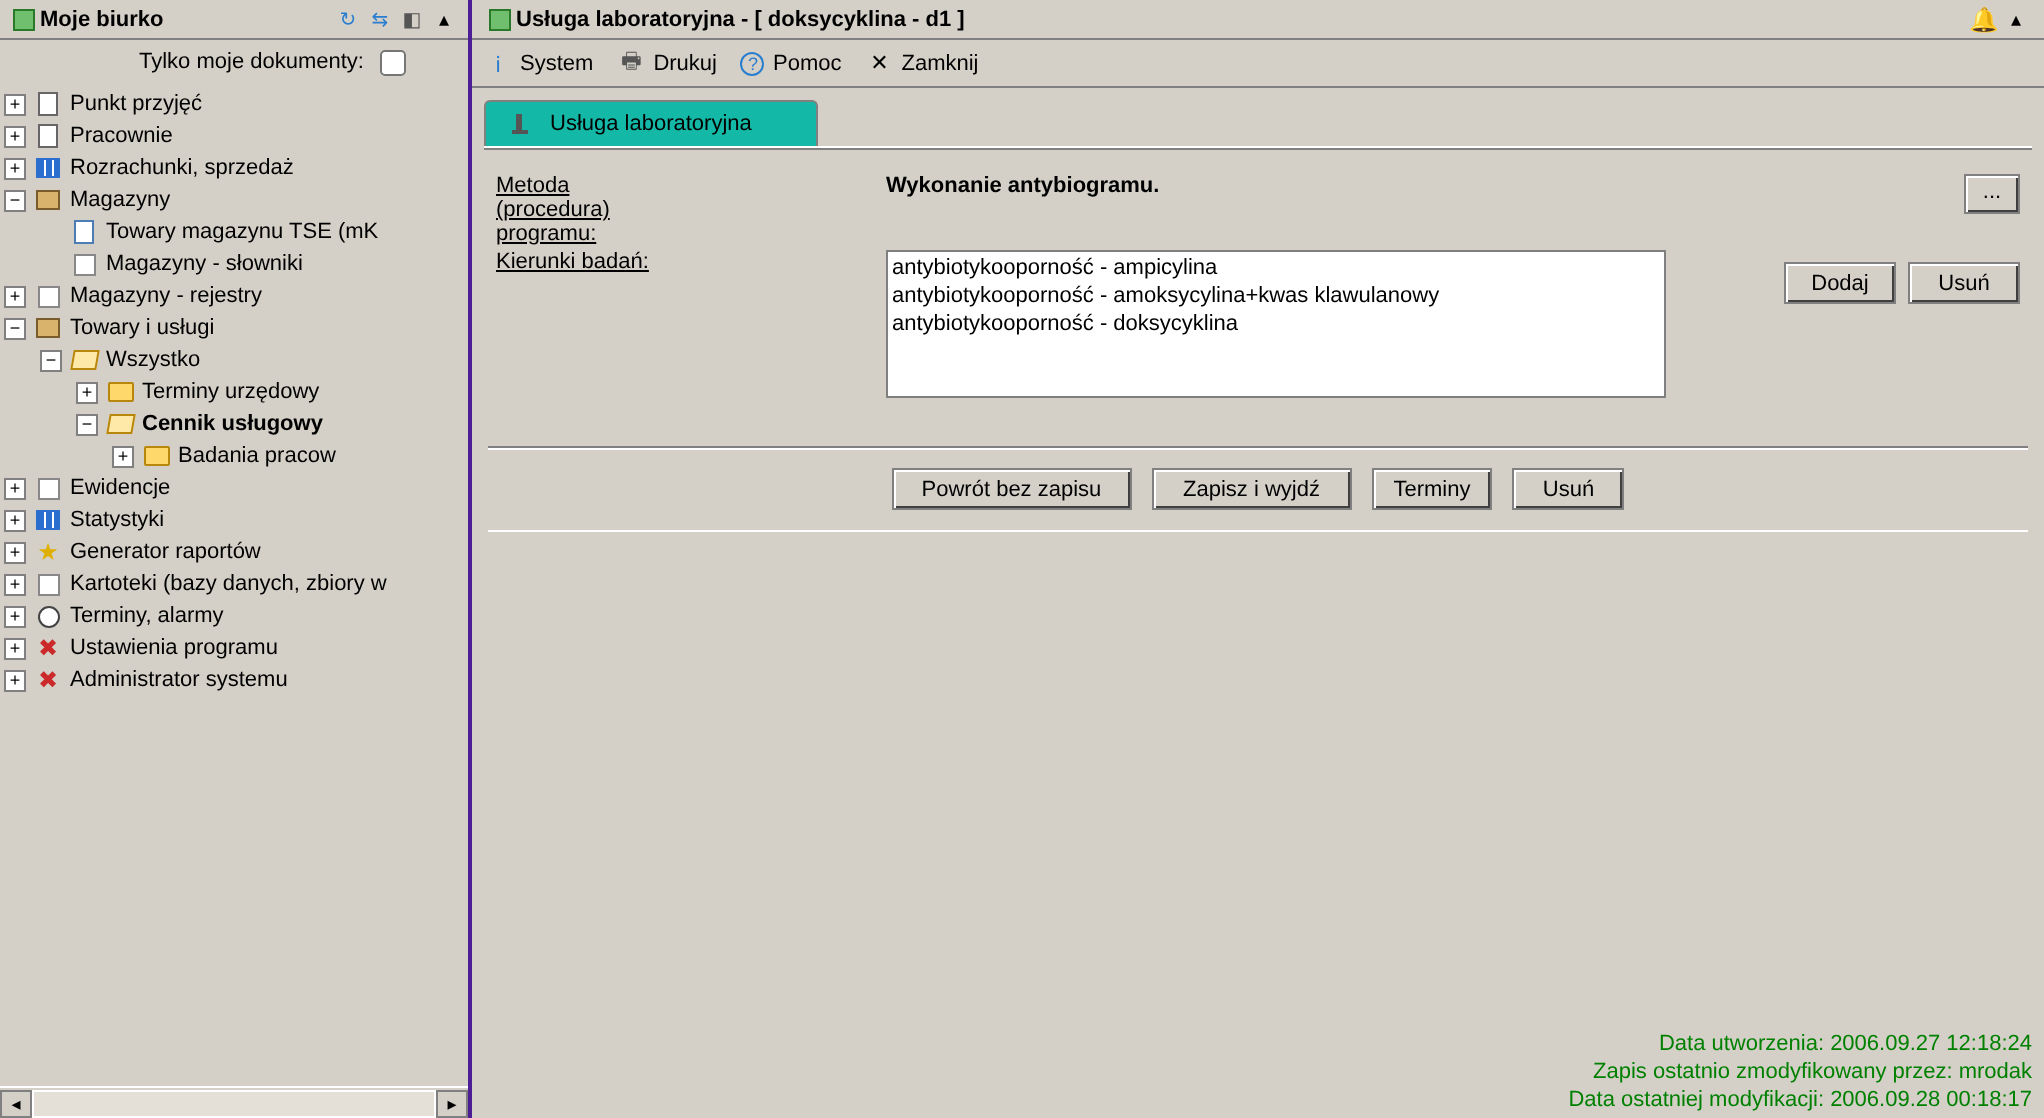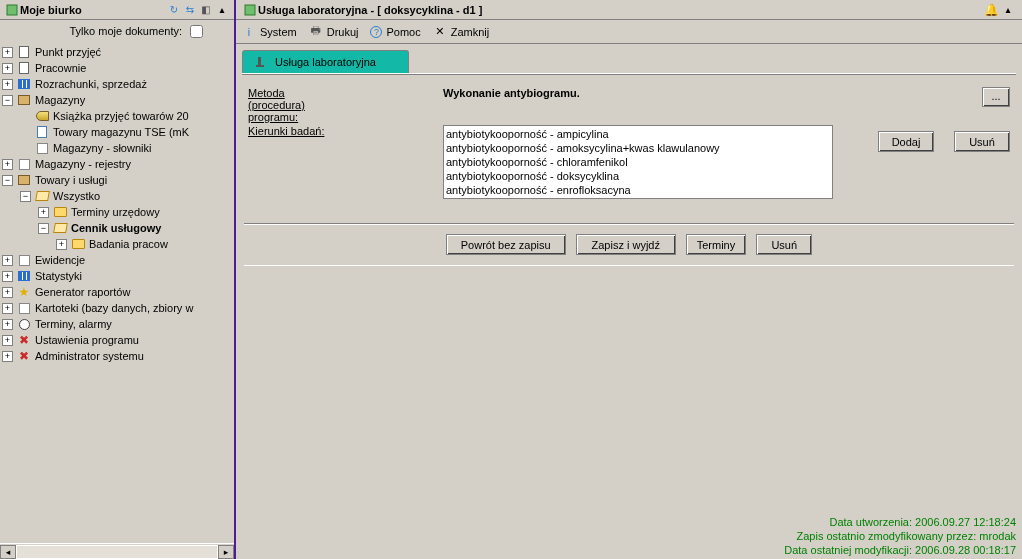--- a/index.html
+++ b/index.html
@@ -203,21 +203,21 @@
   }
   .ellipsis-btn {
     width: 28px; height: 20px;
     border:1px solid #808080;
     box-shadow: inset 1px 1px 0 #fff, inset -1px -1px 0 #404040;
     background:#d4d0c8;
     text-align:center;
     line-height:16px;
     cursor:pointer;
   }
-  .btn-row { display:flex; gap:20px; }
+  .btn-row { display:flex; gap:6px; }
   button.win {
     font-family: inherit;
     font-size: 11px;
     padding: 2px 10px;
     min-width: 56px;
     height: 21px;
     background:#d4d0c8;
     border:1px solid #808080;
     box-shadow: inset 1px 1px 0 #fff, inset -1px -1px 0 #404040;
     cursor:pointer;
@@ -294,28 +294,20 @@
           <span class="expander">−</span>
           <span class="node-icon">
             <span class="ic-box"></span>
           </span>
           <span class="node-label">Magazyny</span>
         </div>
         <div class="node">
           <span class="indent" style="width: 18px;"></span>
           <span class="expander blank"></span>
           <span class="node-icon">
-            <span class="ic-key"></span>
-          </span>
-          <span class="node-label">Książka przyjęć towarów 20</span>
-        </div>
-        <div class="node">
-          <span class="indent" style="width: 18px;"></span>
-          <span class="expander blank"></span>
-          <span class="node-icon">
             <span class="ic-page"></span>
           </span>
           <span class="node-label">Towary magazynu TSE (mK</span>
         </div>
         <div class="node">
           <span class="indent" style="width: 18px;"></span>
           <span class="expander blank"></span>
           <span class="node-icon">
             <span class="ic-note"></span>
           </span>
@@ -486,23 +478,21 @@
         <div class="lbl">(procedura)</div>
         <div class="lbl">programu:</div>
         <div class="lbl" style="margin-top:2px;">Kierunki badań:</div>
       </div>
 
       <div class="main-col">
         <div class="method-value">Wykonanie antybiogramu.</div>
         <div class="listbox" id="listbox">
             <div class="opt">antybiotykooporność - ampicylina</div>
             <div class="opt">antybiotykooporność - amoksycylina+kwas klawulanowy</div>
-            <div class="opt">antybiotykooporność - chloramfenikol</div>
             <div class="opt">antybiotykooporność - doksycyklina</div>
-            <div class="opt">antybiotykooporność - enrofloksacyna</div>
           </div>
       </div>
 
       <div class="side-btns">
         <div class="ellipsis-btn">...</div>
         <div class="btn-row">
           <button class="win">Dodaj</button>
           <button class="win">Usuń</button>
         </div>
       </div>

